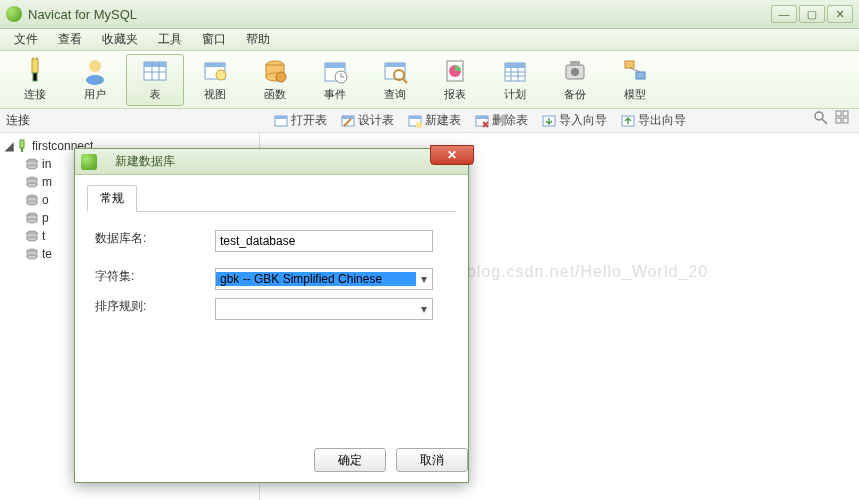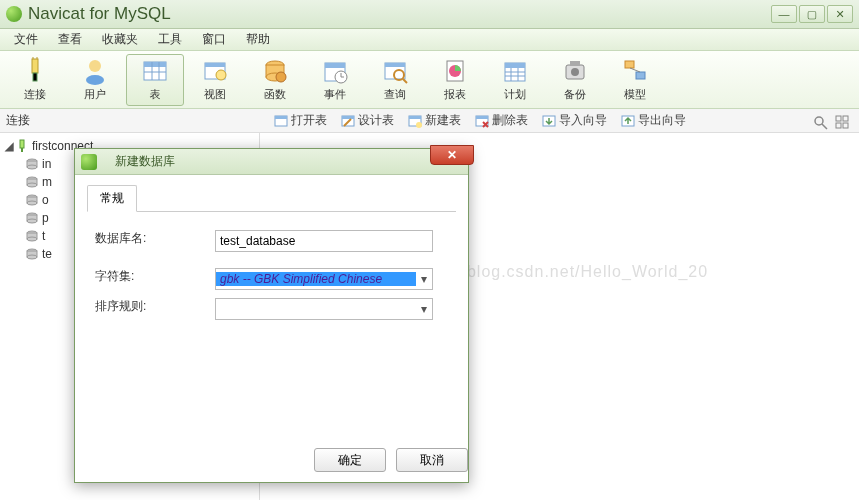--- a/index.html
+++ b/index.html
@@ -1,35 +1,35 @@
 <!DOCTYPE html>
 <html><head>
 <meta charset="utf-8">
 <style>
 * { box-sizing: border-box; margin: 0; padding: 0; font-family: "Microsoft YaHei", "Segoe UI", sans-serif; font-size: 12px; }
 body { background: #fff; width: 859px; height: 500px; overflow: hidden; position: relative; }
 
 .titlebar { height: 29px; background: linear-gradient(#eaf3e5, #d8e8cf); display: flex; align-items: center; padding: 0 6px; border-bottom: 1px solid #b5c9a7; }
 .titlebar .app-icon { width: 16px; height: 16px; border-radius: 50%; background: radial-gradient(circle at 30% 30%, #aee66e, #4a9a1e); margin-right: 6px; }
-.titlebar .title-text { color: #3c5a2d; font-size: 17px; flex: 1; }
+.titlebar .title-text { color: #3c5a2d; font-size: 13px; flex: 1; }
 .win-btns { display: flex; gap: 2px; }
 .win-btn { width: 26px; height: 18px; background: linear-gradient(#f1f8ec, #d9e9cf); border: 1px solid #a8c294; border-radius: 2px; display: flex; align-items: center; justify-content: center; color: #4a6b38; font-size: 11px; cursor: pointer; }
 
 .menubar { height: 22px; background: linear-gradient(#f4faee, #e3efd9); display: flex; align-items: center; padding: 0 4px; border-bottom: 1px solid #c7d9ba; }
 .menu-item { padding: 12px 10px; color: #333; cursor: pointer; }
 
 .toolbar { height: 58px; background: linear-gradient(#fdfffa, #edf5e5); display: flex; align-items: center; padding: 2px 6px; border-bottom: 1px solid #c7d9ba; gap: 2px; }
 .tool-btn { width: 58px; height: 52px; display: flex; flex-direction: column; align-items: center; justify-content: center; gap: 2px; border: 1px solid transparent; border-radius: 3px; cursor: pointer; }
 .tool-btn.active { background: linear-gradient(#f8fbf4, #e2efd6); border: 1px solid #a8c294; }
 .tool-btn .ticon { width: 28px; height: 28px; display: flex; align-items: center; justify-content: center; }
 .tool-btn .tlabel { font-size: 11px; color: #333; }
 
 .subbar { height: 24px; background: #f5f5f5; border-bottom: 1px solid #ddd; display: flex; align-items: center; }
 .subbar-left { width: 260px; padding-left: 6px; color: #333; }
-.subbar-right { flex: 1; display: flex; align-items: flex-end; gap: 2px; padding-left: 8px; }
+.subbar-right { flex: 1; display: flex; align-items: flex-start; gap: 2px; padding-left: 8px; }
 .sub-btn { display: flex; align-items: center; gap: 3px; padding: 2px 6px; color: #444; cursor: pointer; }
 .sub-icon { width: 14px; height: 14px; }
 .subbar-far { margin-left: auto; display: flex; gap: 6px; padding-right: 8px; }
 .far-icon { width: 16px; height: 16px; cursor: pointer; }
 
 .maincols { display: flex; height: calc(500px - 29px - 22px - 58px - 24px); }
 .sidebar { width: 260px; border-right: 1px solid #ddd; padding: 4px 2px; background: #fff; }
 .tree-row { display: flex; align-items: center; height: 18px; padding-left: 2px; color: #333; cursor: pointer; }
 .tree-arrow { width: 10px; text-align: center; color: #555; }
 .tree-icon { width: 16px; height: 14px; margin-right: 2px; display: flex; align-items: center; justify-content: center; }
@@ -44,21 +44,21 @@
 .dlg-close { position: absolute; right: -6px; top: -4px; width: 44px; height: 20px; background: linear-gradient(#e67a67, #c8402a); border: 1px solid #9a2e1d; border-radius: 0 0 4px 4px; display: flex; align-items: center; justify-content: center; color: #fff; font-weight: bold; cursor: pointer; }
 .dlg-body { padding: 10px 12px 0 12px; }
 .dlg-tabs { display: flex; border-bottom: 1px solid #ccc; }
 .dlg-tab { padding: 4px 12px; border: 1px solid #ccc; border-bottom: 1px solid #fff; background: #fff; margin-bottom: -1px; border-radius: 2px 2px 0 0; cursor: pointer; }
 .dlg-form { padding: 18px 8px 8px 8px; }
 .form-row { display: flex; align-items: flex-start; height: 28px; margin-bottom: 2px; }
 .form-label { width: 120px; color: #333; }
 .text-input { width: 218px; height: 22px; border: 1px solid #bbb; padding: 2px 4px; background: #fff; }
 .combo { width: 218px; height: 22px; border: 1px solid #bbb; display: flex; align-items: center; background: #fff; position: relative; }
 .combo-val { flex: 1; padding: 0 4px; white-space: nowrap; overflow: hidden; }
-.combo-val.selected { background: #3399ff; color: #4c1d95; font-style: italic; }
+.combo-val.selected { background: #3399ff; color: #000000; }
 .combo-arrow { width: 16px; text-align: center; color: #555; cursor: pointer; }
 .dlg-footer { position: absolute; bottom: 10px; right: 0; display: flex; gap: 10px; }
 .dlg-btn { min-width: 72px; height: 24px; background: linear-gradient(#fefefe, #e8e8e8); border: 1px solid #aaa; border-radius: 3px; cursor: pointer; }
 </style>
 </head>
 <body>
 
 <div class="titlebar">
   <div class="app-icon"></div>
   <div class="title-text">Navicat for MySQL</div>

